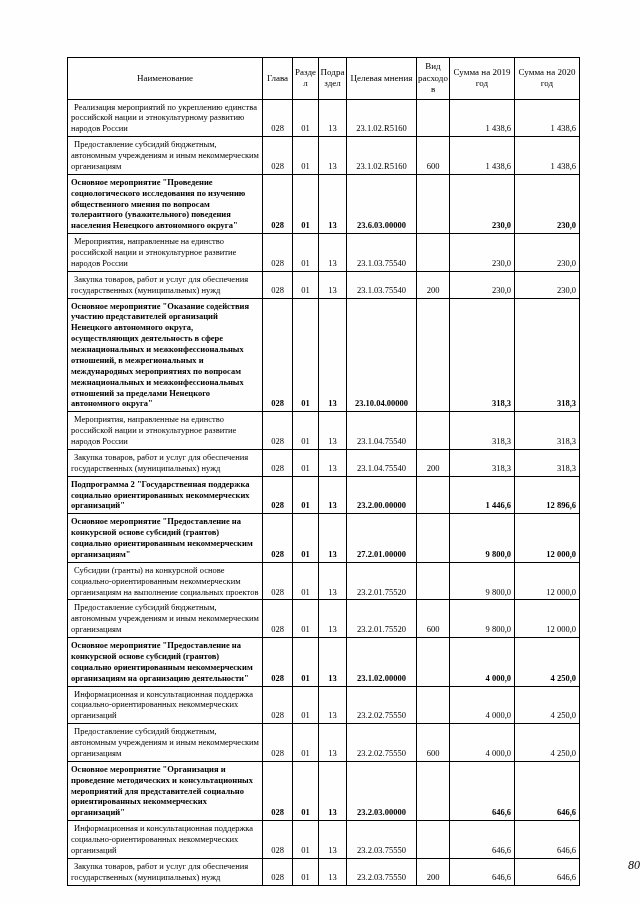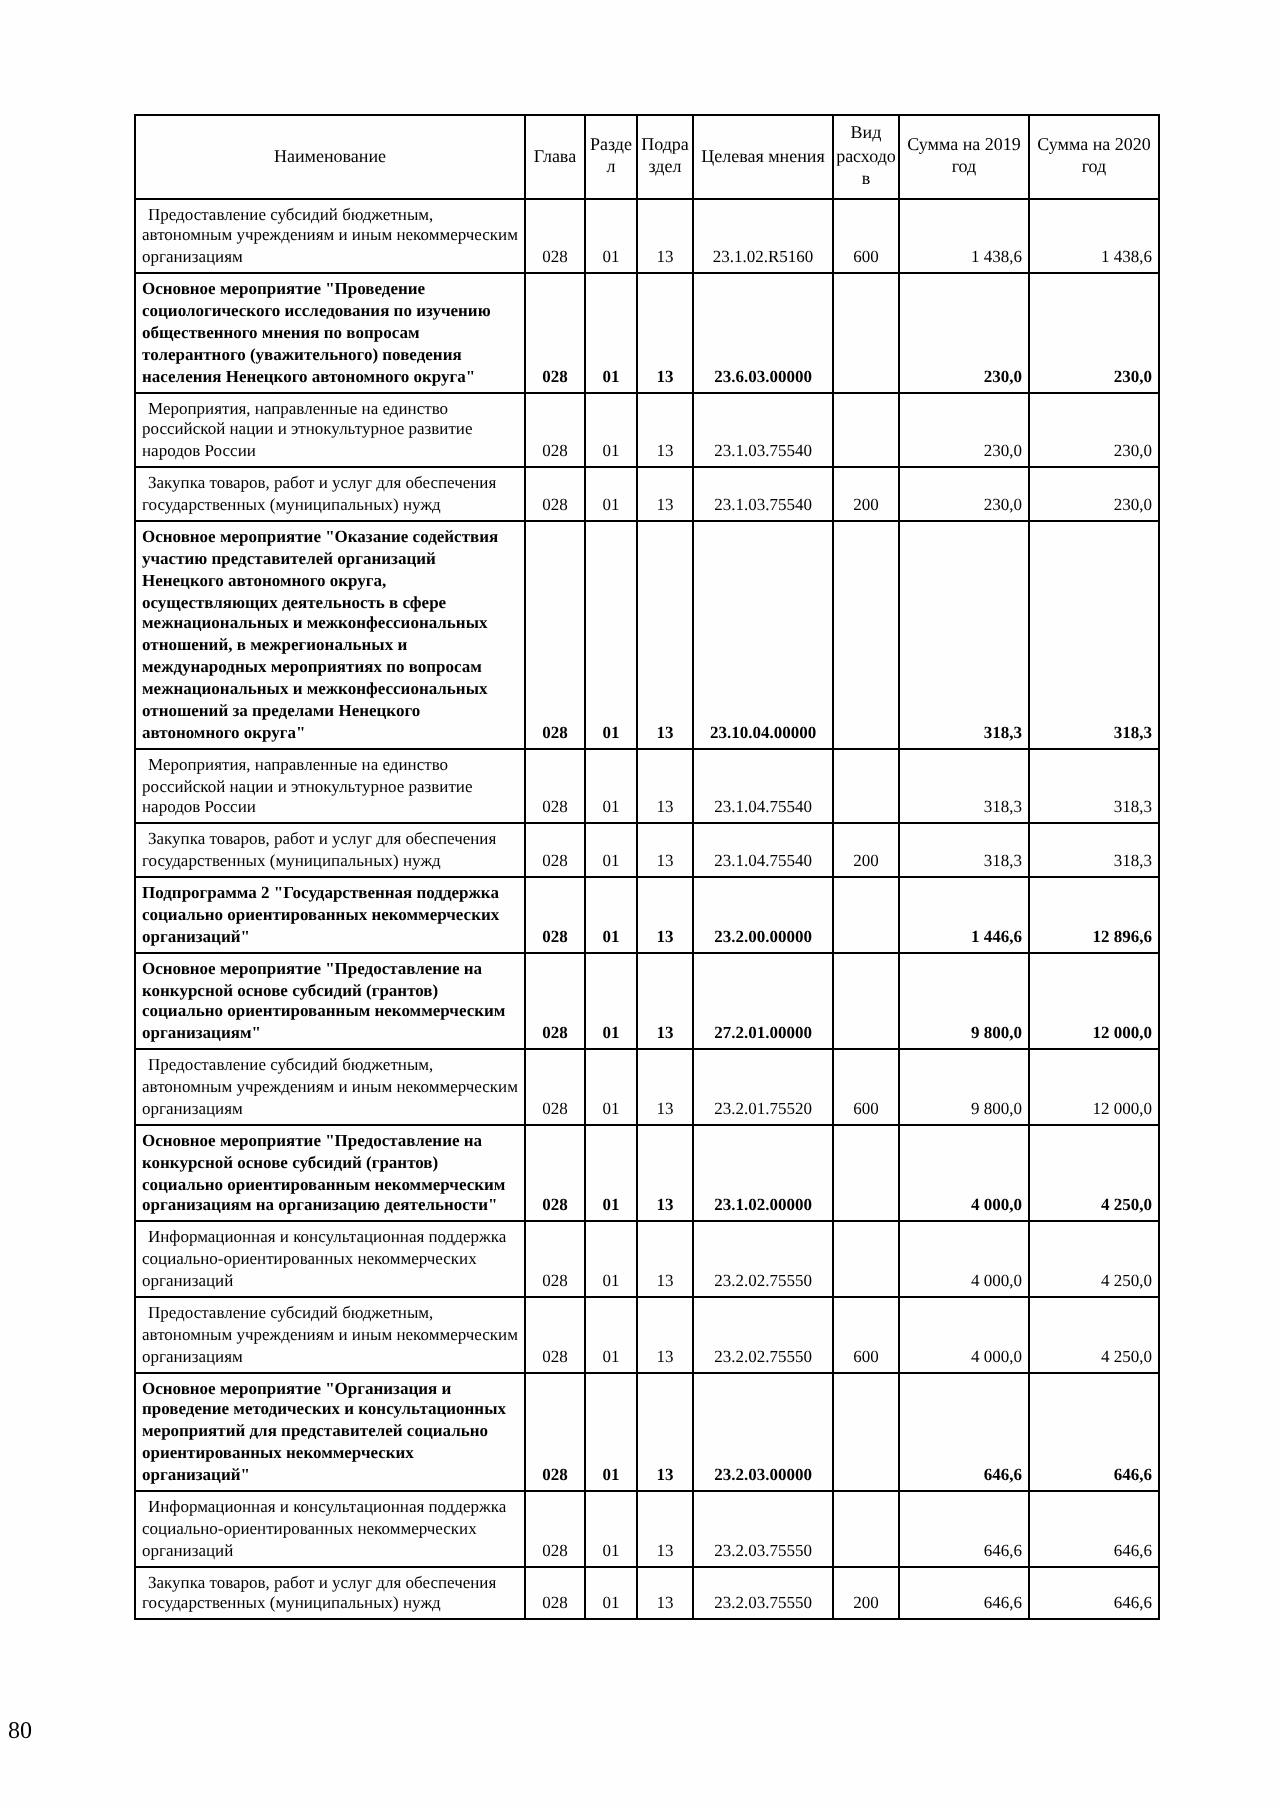--- a/index.html
+++ b/index.html
@@ -38,25 +38,26 @@
     padding: 3px 1px;
   }
   tbody td { vertical-align: bottom; }
   td.td-name { text-align: left; padding-left: 3px; }
   tbody tr:not(.bold) td.td-name { text-indent: 3px; }
   td.td-code { text-align: center; padding-left: 1px; padding-right: 1px; }
   td.td-sum { text-align: right; padding-right: 3px; }
   tr.bold td { font-weight: bold; border-width: 1.5px; }
   .page-number {
     position: absolute;
-    left: 4px;
+    left: 15px;
     right: 0;
     top: 858px;
-    text-align: left;
+    text-align: right;
     font-size: 12px;
+    font-style: italic;
   }
 </style>
 </head>
 <body>
 
 <div class="page">
   <div class="table-wrap">
     <table>
       <colgroup>
         <col style="width:195px">
@@ -75,20 +76,30 @@
           <th>Раздел</th>
           <th>Подраздел</th>
           <th>Целевая мнения</th>
           <th>Вид расходов</th>
           <th>Сумма на 2019 год</th>
           <th>Сумма на 2020 год</th>
         </tr>
       </thead>
       <tbody>
           <tr>
+            <td class="td-name">Реализация мероприятий по укреплению единства российской нации и этнокультурному развитию народов России</td>
+            <td class="td-code">028</td>
+            <td class="td-code">01</td>
+            <td class="td-code">13</td>
+            <td class="td-code">23.1.02.R5160</td>
+            <td class="td-code"></td>
+            <td class="td-sum">1 438,6</td>
+            <td class="td-sum">1 438,6</td>
+          </tr>
+          <tr>
             <td class="td-name">Предоставление субсидий бюджетным, автономным учреждениям и иным некоммерческим организациям</td>
             <td class="td-code">028</td>
             <td class="td-code">01</td>
             <td class="td-code">13</td>
             <td class="td-code">23.1.02.R5160</td>
             <td class="td-code">600</td>
             <td class="td-sum">1 438,6</td>
             <td class="td-sum">1 438,6</td>
           </tr>
           <tr class="bold">
@@ -160,20 +171,30 @@
             <td class="td-code"></td>
             <td class="td-sum">1 446,6</td>
             <td class="td-sum">12 896,6</td>
           </tr>
           <tr class="bold">
             <td class="td-name">Основное мероприятие "Предоставление на конкурсной основе субсидий (грантов) социально ориентированным некоммерческим организациям"</td>
             <td class="td-code">028</td>
             <td class="td-code">01</td>
             <td class="td-code">13</td>
             <td class="td-code">27.2.01.00000</td>
+            <td class="td-code"></td>
+            <td class="td-sum">9 800,0</td>
+            <td class="td-sum">12 000,0</td>
+          </tr>
+          <tr>
+            <td class="td-name">Субсидии (гранты) на конкурсной основе социально-ориентированным некоммерческим организациям на выполнение социальных проектов</td>
+            <td class="td-code">028</td>
+            <td class="td-code">01</td>
+            <td class="td-code">13</td>
+            <td class="td-code">23.2.01.75520</td>
             <td class="td-code"></td>
             <td class="td-sum">9 800,0</td>
             <td class="td-sum">12 000,0</td>
           </tr>
           <tr>
             <td class="td-name">Предоставление субсидий бюджетным, автономным учреждениям и иным некоммерческим организациям</td>
             <td class="td-code">028</td>
             <td class="td-code">01</td>
             <td class="td-code">13</td>
             <td class="td-code">23.2.01.75520</td>

